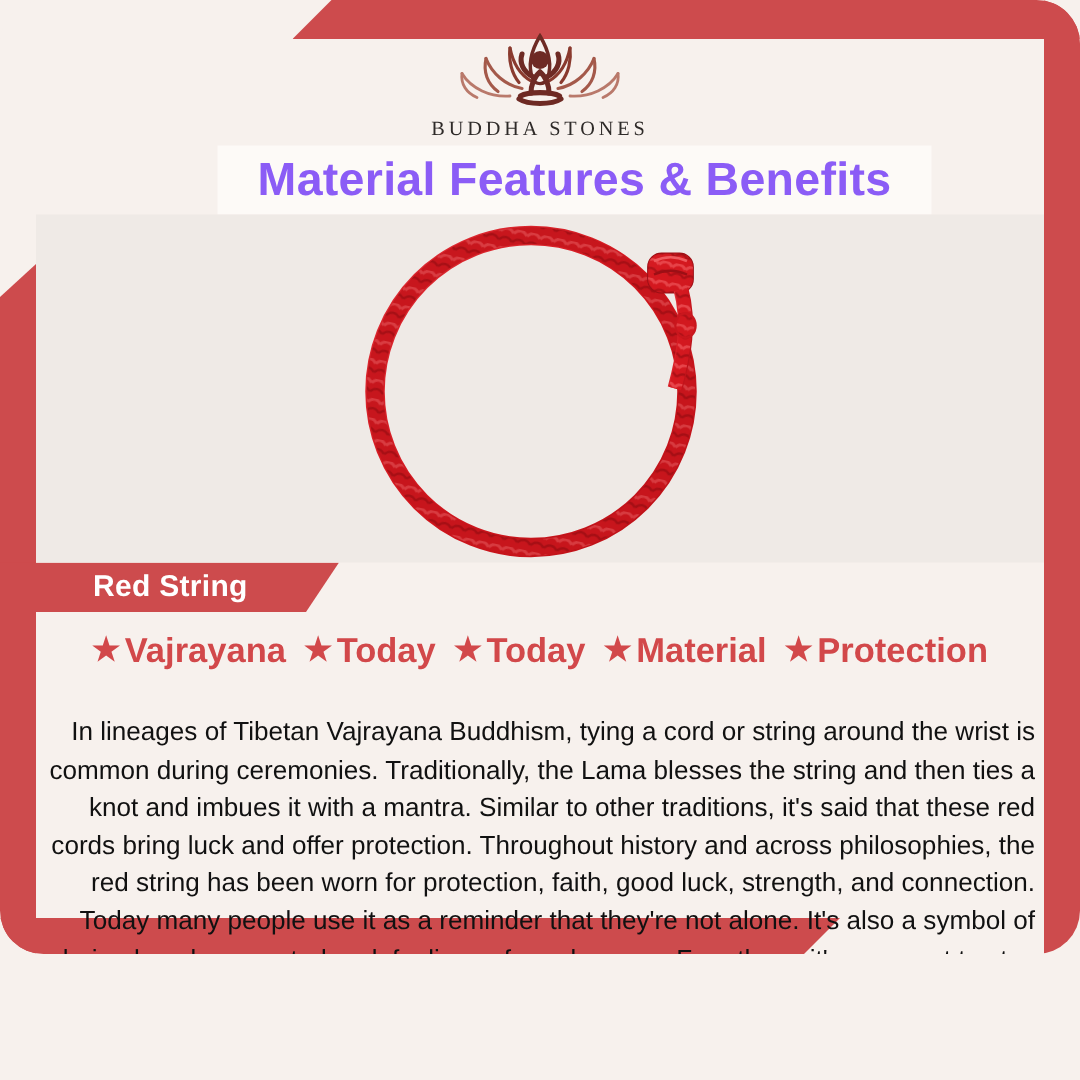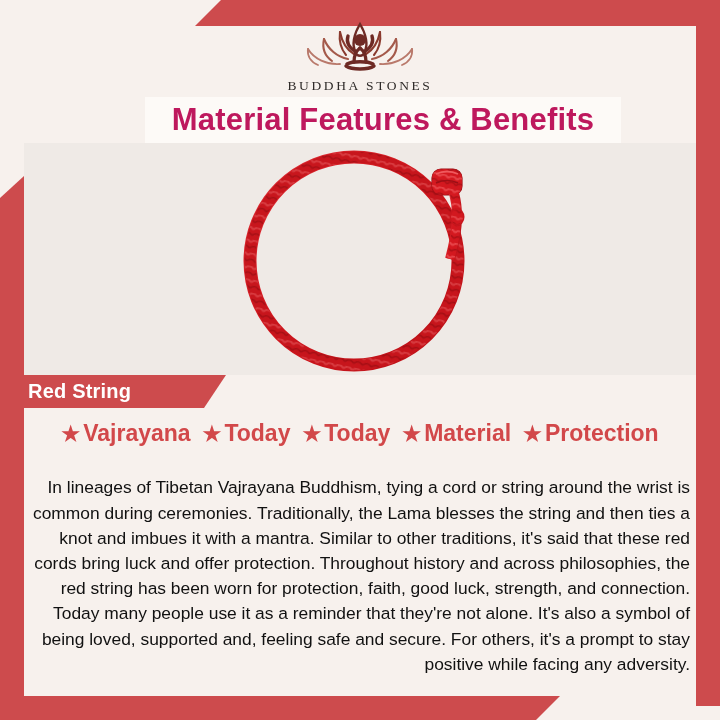--- a/index.html
+++ b/index.html
@@ -10,23 +10,24 @@
     width: 720px;
     height: 720px;
     overflow: hidden;
     font-family: "Liberation Sans", sans-serif;
     background: #f7f1ed;
   }
 
   .poster {
     position: relative;
     width: 720px;
-    height: 720px;
+    height: 636px;
     background: #f7f1ed;
     overflow: hidden;
+    border-radius: 29px;
   }
 
   
   .frame-top-right {
     position: absolute;
     top: 0;
     left: 195px;
     width: 525px;
     height: 26px;
     background: #cd4b4d;
@@ -89,21 +90,21 @@
     width: 476px;
     height: 46px;
     background: #fdfaf7;
     display: flex;
     align-items: center;
     justify-content: center;
   }
   .title-text {
     font-size: 31px;
     font-weight: bold;
-    color: #be185d;
+    color: #8b5cf6;
     letter-spacing: 0.2px;
     white-space: nowrap;
   }
 
   
   .photo-area {
     position: absolute;
     top: 143px;
     left: 24px;
     width: 672px;
@@ -124,21 +125,21 @@
     top: 375px;
     left: 0;
     width: 226px;
     height: 33px;
     background: #cd4b4d;
     clip-path: polygon(0 0, 100% 0, calc(100% - 22px) 100%, 0 100%);
     display: flex;
     align-items: center;
   }
   .name-banner-text {
-    margin-left: 28px;
+    margin-left: 62px;
     color: #ffffff;
     font-size: 20px;
     font-weight: bold;
     letter-spacing: 0.2px;
   }
 
   
   .keywords {
     position: absolute;
     top: 420px;

